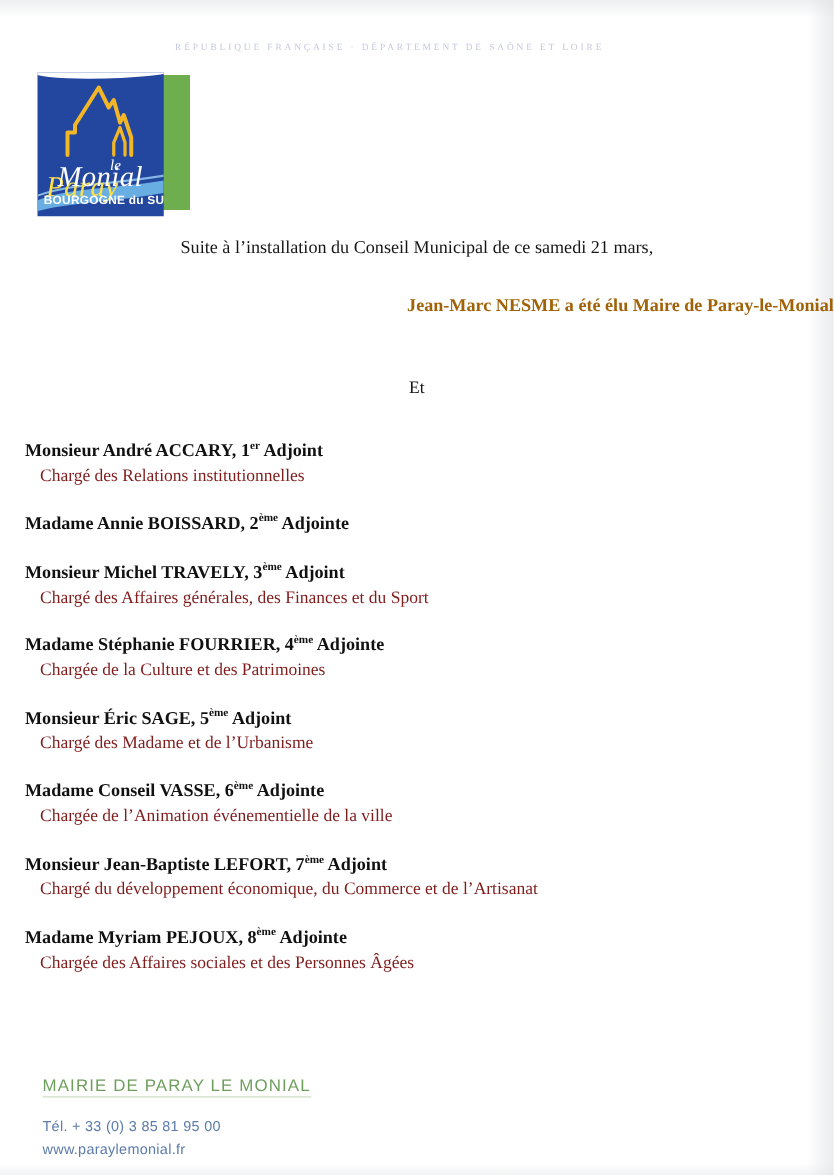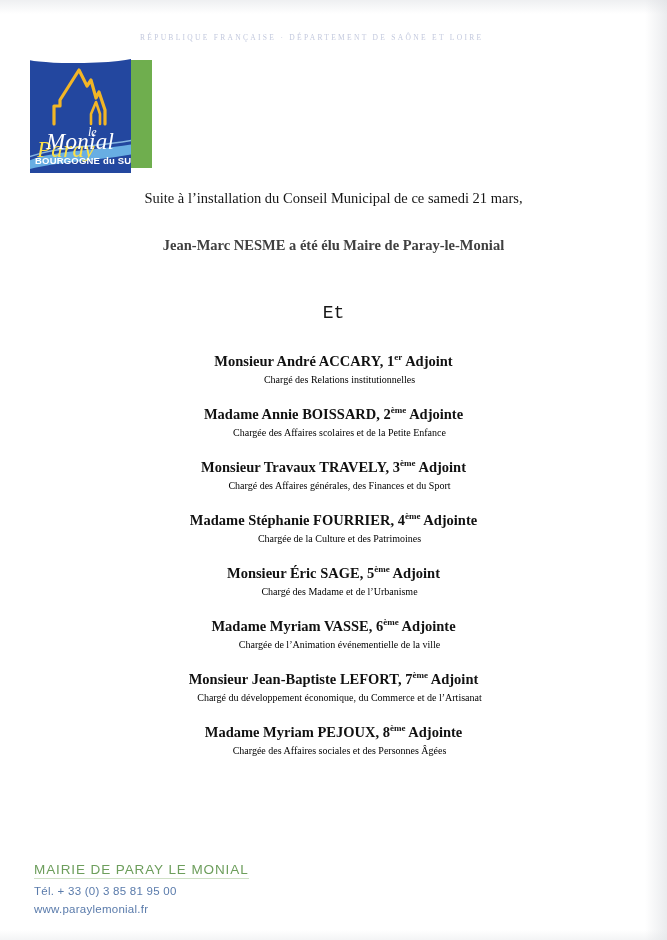--- a/index.html
+++ b/index.html
@@ -152,82 +152,81 @@
     width: 667px;
     text-align: center;
     font-size: 14.5px;
     color: #161616;
   }
   .headline {
     position: absolute;
     top: 237px;
     left: 0;
     width: 667px;
-    text-align: center;
+    text-align: right;
     font-size: 14.5px;
     font-weight: bold;
-    color: #404040;
+    color: #a16207;
   }
   .et {
     position: absolute;
     top: 303px;
     left: 0;
     width: 667px;
     text-align: center;
-    font-size: 18px;
+    font-size: 14px;
     color: #161616;
-    font-family: Liberation Mono, monospace;
   }
 
   .adjoints {
     position: absolute;
     top: 352px;
     left: 0;
     width: 667px;
   }
   .adjoint {
-    text-align: center;
     margin-bottom: 19px;
+    margin-left: 20px;
   }
   .adjoint-title {
     font-size: 14.5px;
     font-weight: bold;
     color: #111111;
     line-height: 1.35;
   }
   .adjoint-title sup {
     font-size: 9px;
     font-weight: bold;
     vertical-align: super;
     line-height: 0;
   }
   .adjoint-role {
-    font-size: 10px;
-    color: #000000;
+    font-size: 14px;
+    color: #7f1d1d;
     line-height: 1.35;
     margin-top: 1px;
     padding-left: 12px;
   }
 
   
   .footer {
     position: absolute;
     left: 34px;
     top: 860px;
     width: 430px;
     font-family: "Liberation Sans", "DejaVu Sans", sans-serif;
   }
   .footer-title {
     font-size: 13.5px;
     color: #6d9e5c;
     letter-spacing: 0.9px;
     padding-bottom: 1px;
     border-bottom: 1px solid #cfe0c6;
     display: inline-block;
-    margin-bottom: 4px;
+    margin-bottom: 16px;
   }
   .footer-line {
     font-size: 11.5px;
     color: #5a7bab;
     letter-spacing: 0.25px;
     line-height: 1.55;
   }
 </style>
 </head>
 <body>
@@ -265,36 +264,35 @@
 
   <div class="et">Et</div>
 
   <div class="adjoints">
       <div class="adjoint">
         <div class="adjoint-title"><span>Monsieur</span> <span>André ACCARY</span>, <span>1</span><sup>er</sup> <span>Adjoint</span></div>
         <div class="adjoint-role">Chargé des Relations institutionnelles</div>
       </div>
       <div class="adjoint">
         <div class="adjoint-title"><span>Madame</span> <span>Annie BOISSARD</span>, <span>2</span><sup>ème</sup> <span>Adjointe</span></div>
-        <div class="adjoint-role">Chargée des Affaires scolaires et de la Petite Enfance</div>
-      </div>
-      <div class="adjoint">
-        <div class="adjoint-title"><span>Monsieur</span> <span>Travaux TRAVELY</span>, <span>3</span><sup>ème</sup> <span>Adjoint</span></div>
+      </div>
+      <div class="adjoint">
+        <div class="adjoint-title"><span>Monsieur</span> <span>Michel TRAVELY</span>, <span>3</span><sup>ème</sup> <span>Adjoint</span></div>
         <div class="adjoint-role">Chargé des Affaires générales, des Finances et du Sport</div>
       </div>
       <div class="adjoint">
         <div class="adjoint-title"><span>Madame</span> <span>Stéphanie FOURRIER</span>, <span>4</span><sup>ème</sup> <span>Adjointe</span></div>
         <div class="adjoint-role">Chargée de la Culture et des Patrimoines</div>
       </div>
       <div class="adjoint">
         <div class="adjoint-title"><span>Monsieur</span> <span>Éric SAGE</span>, <span>5</span><sup>ème</sup> <span>Adjoint</span></div>
         <div class="adjoint-role">Chargé des Madame et de l’Urbanisme</div>
       </div>
       <div class="adjoint">
-        <div class="adjoint-title"><span>Madame</span> <span>Myriam VASSE</span>, <span>6</span><sup>ème</sup> <span>Adjointe</span></div>
+        <div class="adjoint-title"><span>Madame</span> <span>Conseil VASSE</span>, <span>6</span><sup>ème</sup> <span>Adjointe</span></div>
         <div class="adjoint-role">Chargée de l’Animation événementielle de la ville</div>
       </div>
       <div class="adjoint">
         <div class="adjoint-title"><span>Monsieur</span> <span>Jean-Baptiste LEFORT</span>, <span>7</span><sup>ème</sup> <span>Adjoint</span></div>
         <div class="adjoint-role">Chargé du développement économique, du Commerce et de l’Artisanat</div>
       </div>
       <div class="adjoint">
         <div class="adjoint-title"><span>Madame</span> <span>Myriam PEJOUX</span>, <span>8</span><sup>ème</sup> <span>Adjointe</span></div>
         <div class="adjoint-role">Chargée des Affaires sociales et des Personnes Âgées</div>
       </div>

